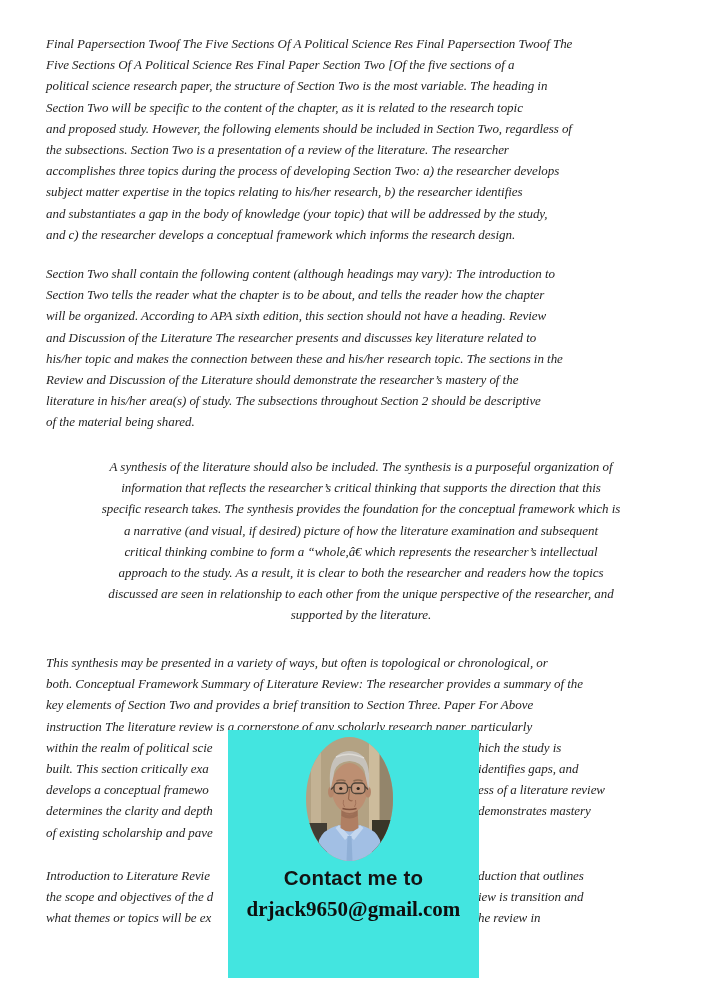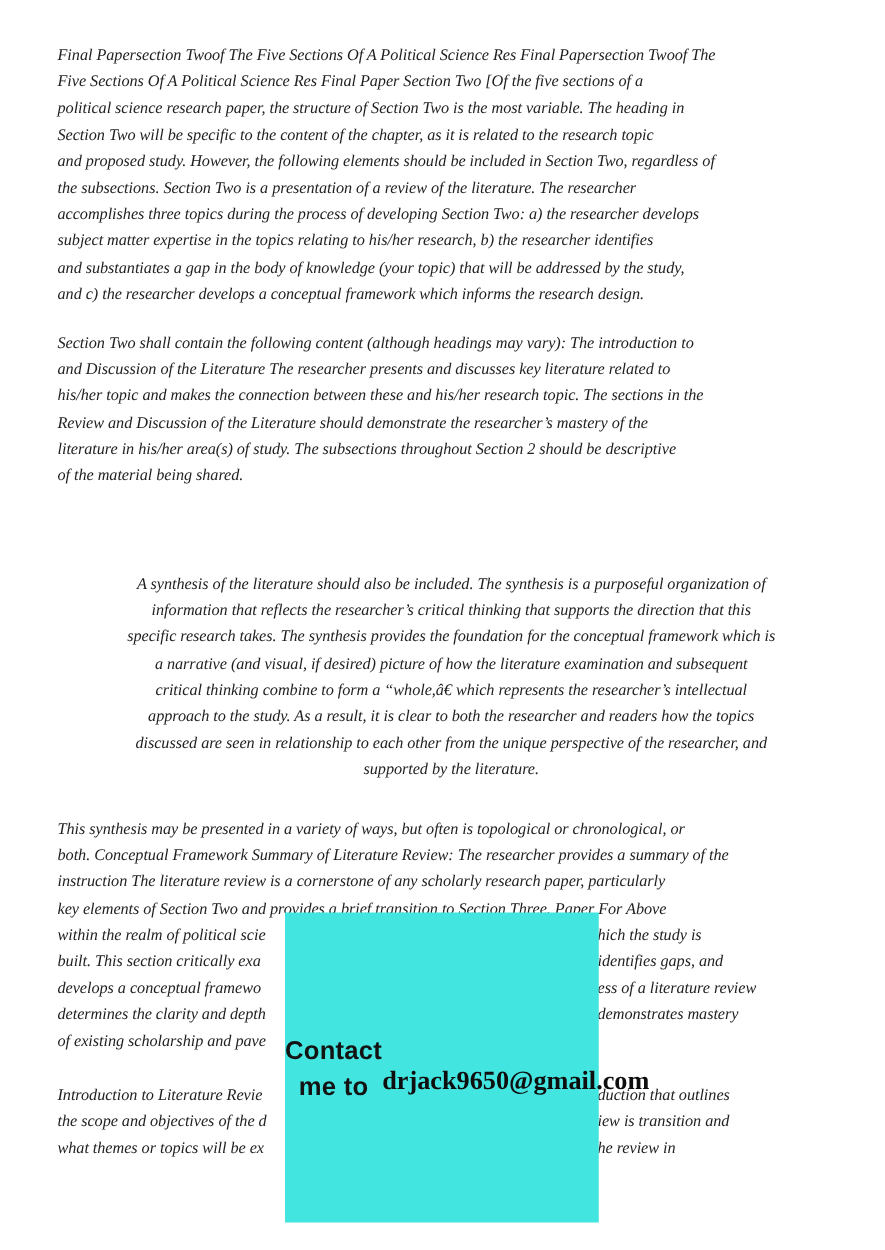--- a/index.html
+++ b/index.html
@@ -20,30 +20,30 @@
   .p4 { top:865px; }
   .line {
     position:relative; height:21.2px; line-height:21.2px;
     font-size:13px; letter-spacing:-0.05px; color:#1e1e1e;
     white-space:nowrap;
   }
   .frag-right { position:absolute; left:432px; top:0; }
   .promo {
     position:absolute; left:228px; top:730px; width:251px; height:248px;
     background:#43e5e0; z-index:10;
-    display:flex; flex-direction:row; align-items:center;
+    display:flex; flex-direction:column; align-items:center;
   }
   .photo { margin-top:7px; transform:translateX(-4px); display:block; }
   .headline {
     margin-top:2px; text-align:center;
     font-family:"Liberation Sans", sans-serif; font-weight:700;
     font-size:20.5px; line-height:29px; color:#131313; letter-spacing:0.2px;
   }
   .email {
-    margin-top:20px;
+    margin-top:4px;
     font-family:"Liberation Serif", serif; font-weight:700;
     font-size:21px; line-height:26px; color:#0e0e0e;text-align:right;
   }
 </style>
 </head>
 <body style="background: rgb(255, 255, 255);">
 
 <div class="para p0">
     <div class="line">Final Papersection Twoof The Five Sections Of A Political Science Res Final Papersection Twoof The</div>
     <div class="line">Five Sections Of A Political Science Res Final Paper Section Two [Of the five sections of a</div>
@@ -51,41 +51,43 @@
     <div class="line">Section Two will be specific to the content of the chapter, as it is related to the research topic</div>
     <div class="line">and proposed study. However, the following elements should be included in Section Two, regardless of</div>
     <div class="line">the subsections. Section Two is a presentation of a review of the literature. The researcher</div>
     <div class="line">accomplishes three topics during the process of developing Section Two: a) the researcher develops</div>
     <div class="line">subject matter expertise in the topics relating to his/her research, b) the researcher identifies</div>
     <div class="line">and substantiates a gap in the body of knowledge (your topic) that will be addressed by the study,</div>
     <div class="line">and c) the researcher develops a conceptual framework which informs the research design.</div>
   </div>
 <div class="para p1">
     <div class="line">Section Two shall contain the following content (although headings may vary): The introduction to</div>
+    <div class="line">Section Two tells the reader what the chapter is to be about, and tells the reader how the chapter</div>
+    <div class="line">will be organized. According to APA sixth edition, this section should not have a heading. Review</div>
     <div class="line">and Discussion of the Literature The researcher presents and discusses key literature related to</div>
     <div class="line">his/her topic and makes the connection between these and his/her research topic. The sections in the</div>
     <div class="line">Review and Discussion of the Literature should demonstrate the researcher’s mastery of the</div>
     <div class="line">literature in his/her area(s) of study. The subsections throughout Section 2 should be descriptive</div>
     <div class="line">of the material being shared.</div>
   </div>
 <div class="para p2">
     <div class="line">A synthesis of the literature should also be included. The synthesis is a purposeful organization of</div>
     <div class="line">information that reflects the researcher’s critical thinking that supports the direction that this</div>
     <div class="line">specific research takes. The synthesis provides the foundation for the conceptual framework which is</div>
     <div class="line">a narrative (and visual, if desired) picture of how the literature examination and subsequent</div>
     <div class="line">critical thinking combine to form a “whole,â€ which represents the researcher’s intellectual</div>
     <div class="line">approach to the study. As a result, it is clear to both the researcher and readers how the topics</div>
     <div class="line">discussed are seen in relationship to each other from the unique perspective of the researcher, and</div>
     <div class="line">supported by the literature.</div>
   </div>
 <div class="para p3">
     <div class="line">This synthesis may be presented in a variety of ways, but often is topological or chronological, or</div>
     <div class="line">both. Conceptual Framework Summary of Literature Review: The researcher provides a summary of the</div>
+    <div class="line">key elements of Section Two and provides a brief transition to Section Three. Paper For Above</div>
     <div class="line">instruction The literature review is a cornerstone of any scholarly research paper, particularly</div>
-    <div class="line">key elements of Section Two and provides a brief transition to Section Three. Paper For Above</div>
     <div class="line"><span>within the realm of political scie</span><span class="frag-right">hich the study is</span></div>
     <div class="line"><span>built. This section critically exa</span><span class="frag-right">identifies gaps, and</span></div>
     <div class="line"><span>develops a conceptual framewo</span><span class="frag-right">ess of a literature review</span></div>
     <div class="line"><span>determines the clarity and depth</span><span class="frag-right">demonstrates mastery</span></div>
     <div class="line"><span>of existing scholarship and pave</span></div>
   </div>
 <div class="para p4">
     <div class="line"><span>Introduction to Literature Revie</span><span class="frag-right">duction that outlines</span></div>
     <div class="line"><span>the scope and objectives of the d</span><span class="frag-right">iew is transition and</span></div>
     <div class="line"><span>what themes or topics will be ex</span><span class="frag-right">he review in</span></div>

